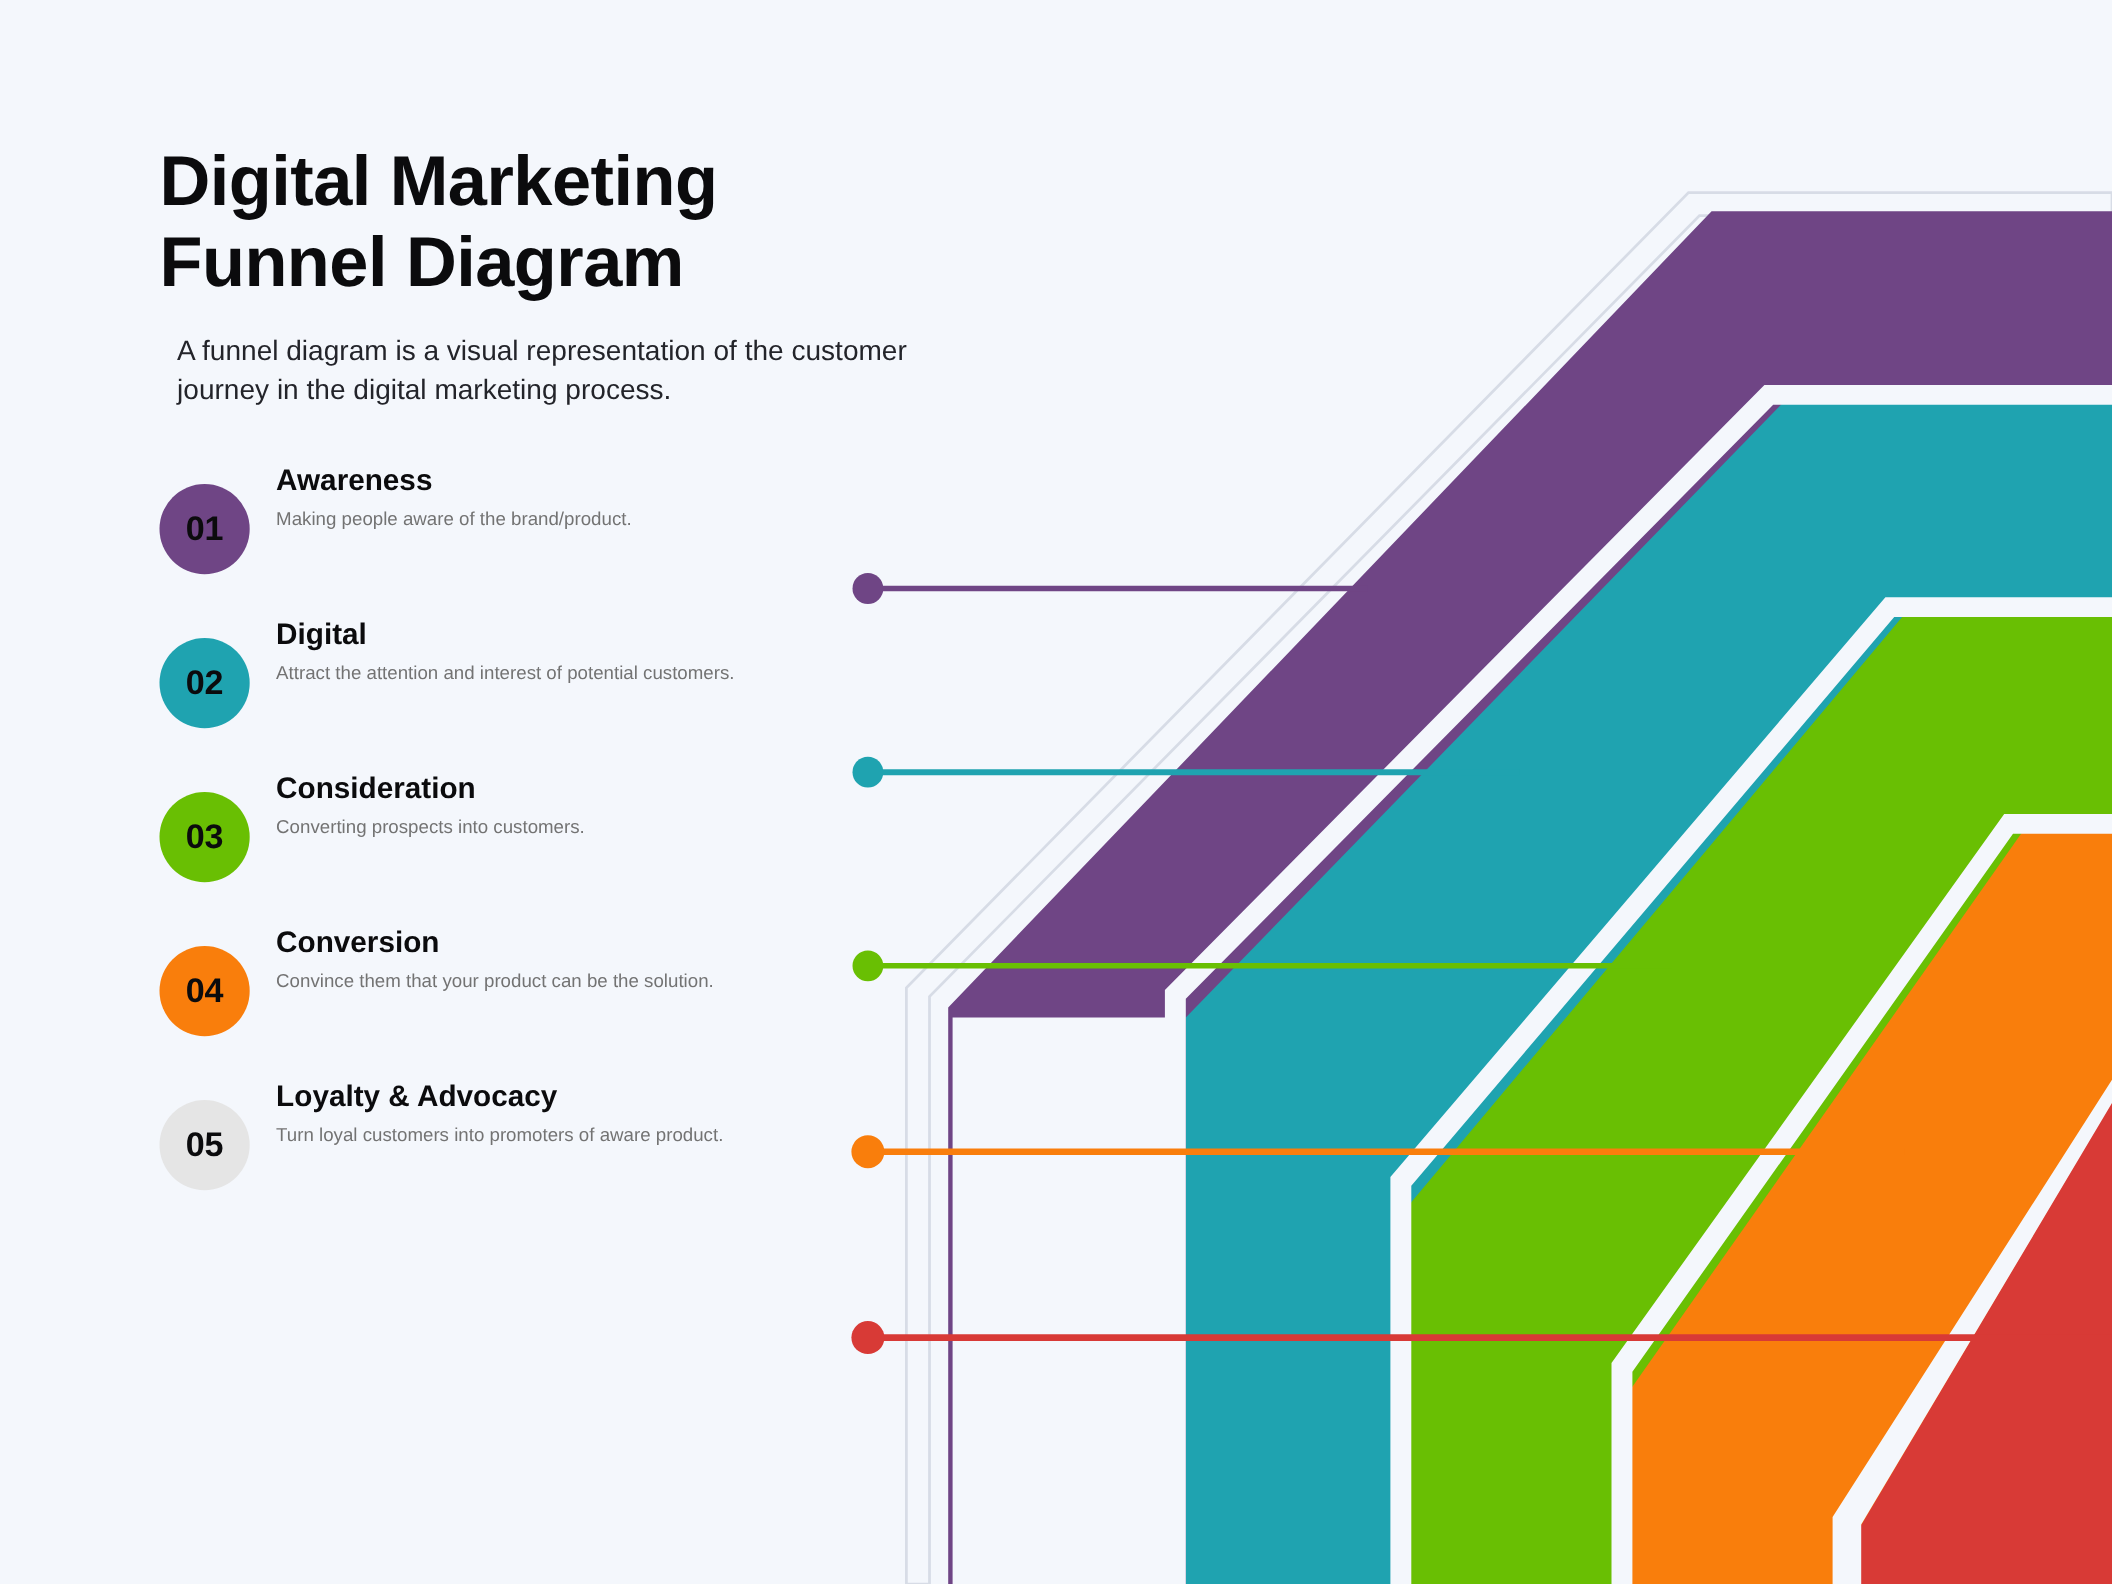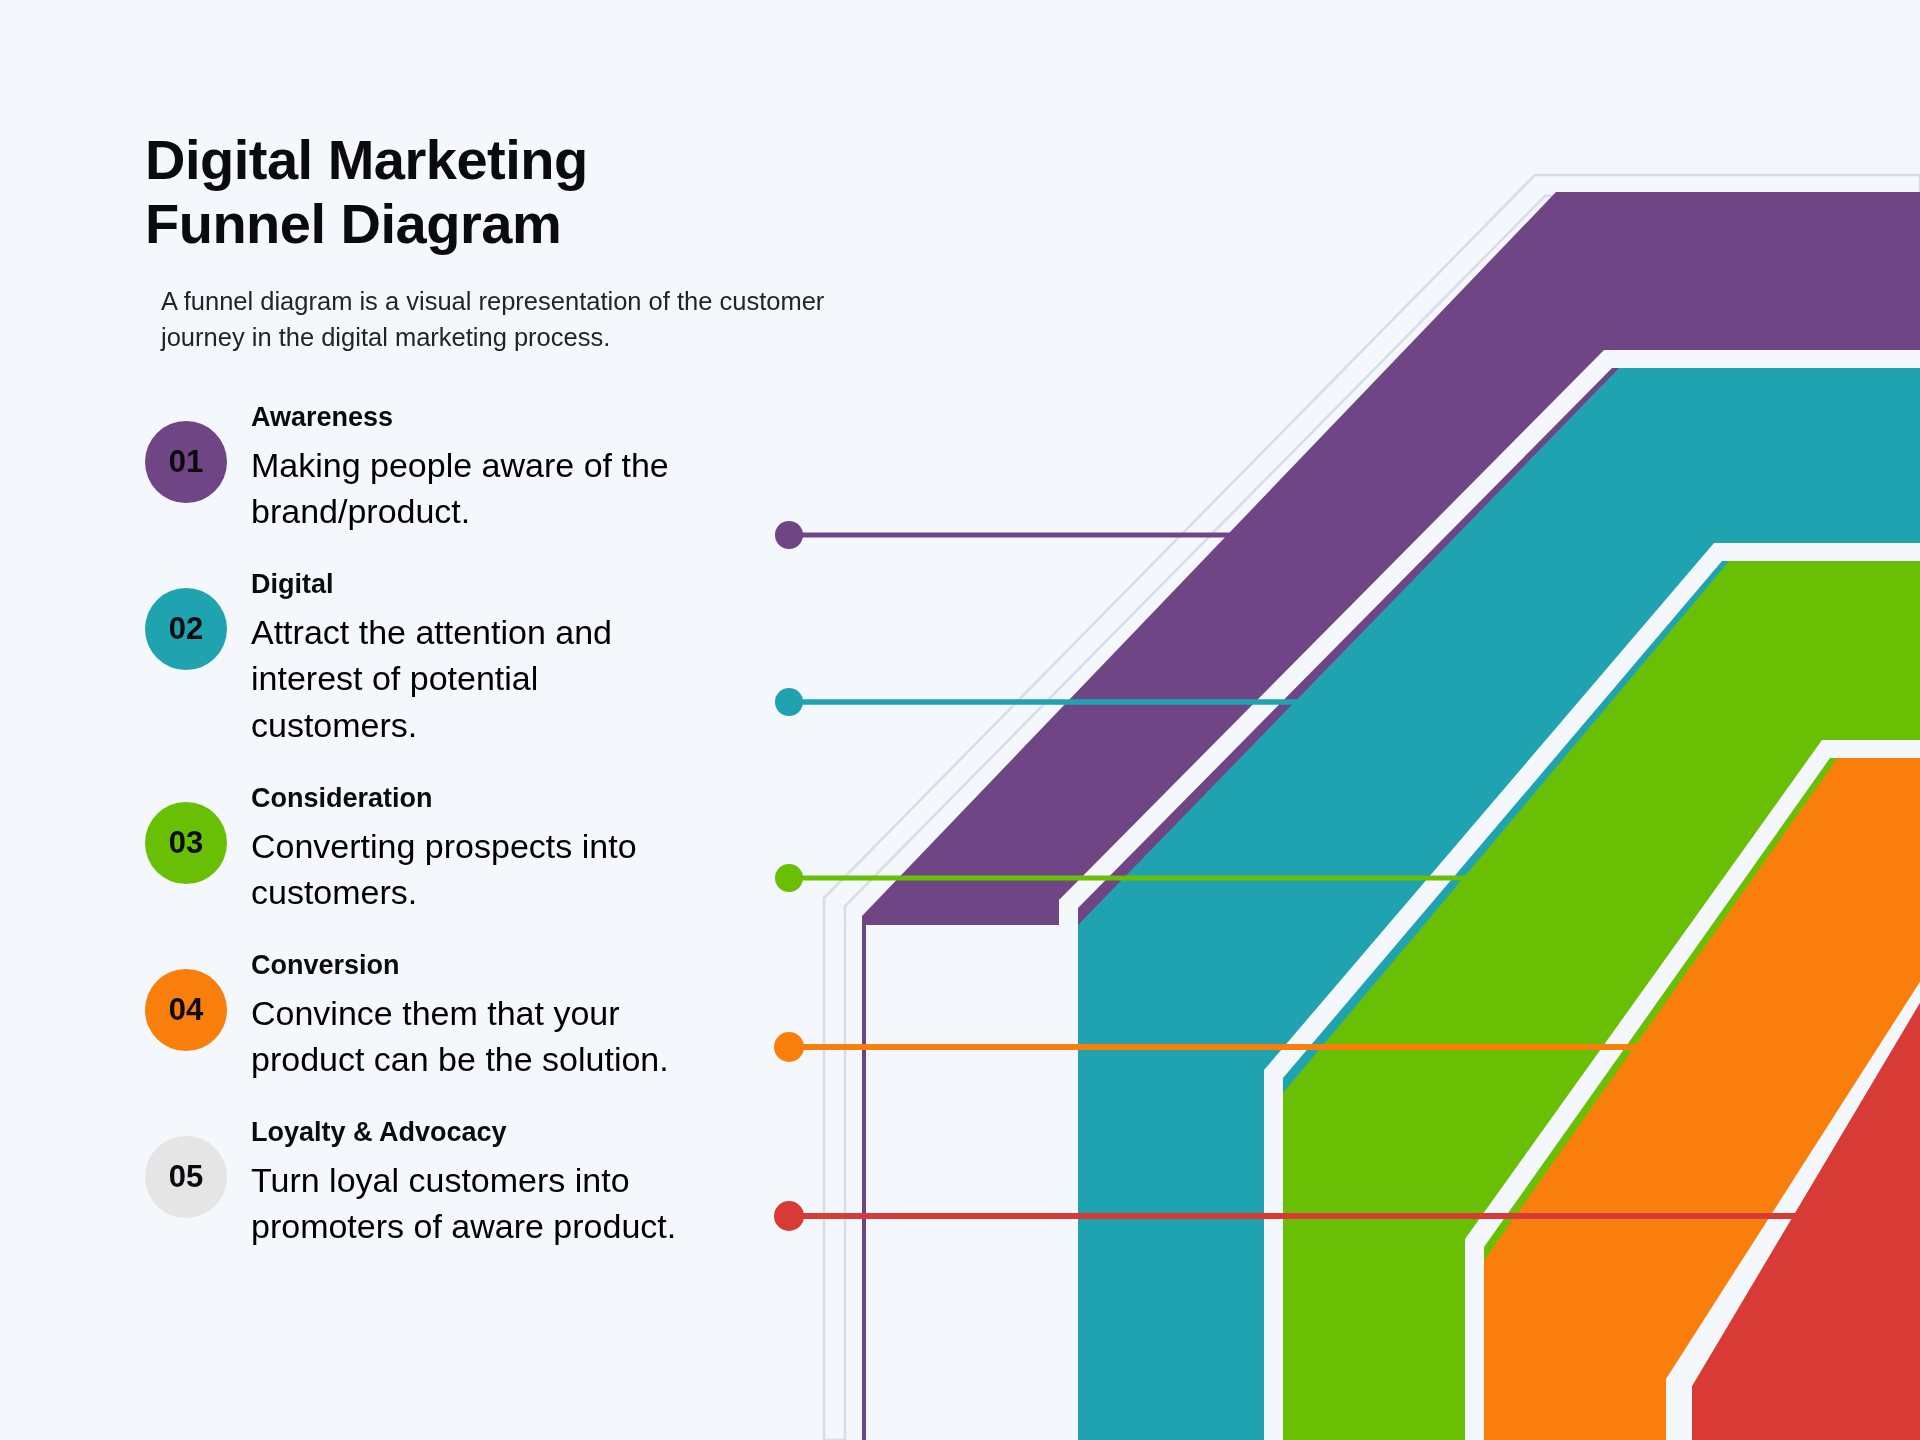--- a/index.html
+++ b/index.html
@@ -31,21 +31,21 @@
   }
 
   
   #left-col {
     position: absolute;
     left: 145px;
     top: 128px;
     width: 760px;
   }
   #page-title {
-    font-size: 56px;
+    font-size: 64px;
     line-height: 1.15;
     font-weight: bold;
     color: #0b0b0d;
     letter-spacing: -0.5px;
     margin: 0 0 26px 0;
     font-stretch: condensed;
     white-space: pre-line;
   }
   #page-subtitle {
     font-size: 25.5px;
@@ -83,23 +83,23 @@
     padding-top: 2px;
   }
   .step-title {
     font-size: 27px;
     font-weight: bold;
     color: #0b0b0d;
     line-height: 1.25;
     margin-bottom: 7px;
   }
   .step-desc {
-    font-size: 34px;
+    font-size: 17px;
     line-height: 1.36;
-    color: #000000;
+    color: #737373;
     max-width: 460px;
   }
 </style>
 </head>
 <body style="background: rgb(244, 247, 252);">
 
 <div id="stage">
 
   <svg id="funnel-svg" viewBox="0 0 1920 1440" preserveAspectRatio="none">
 

